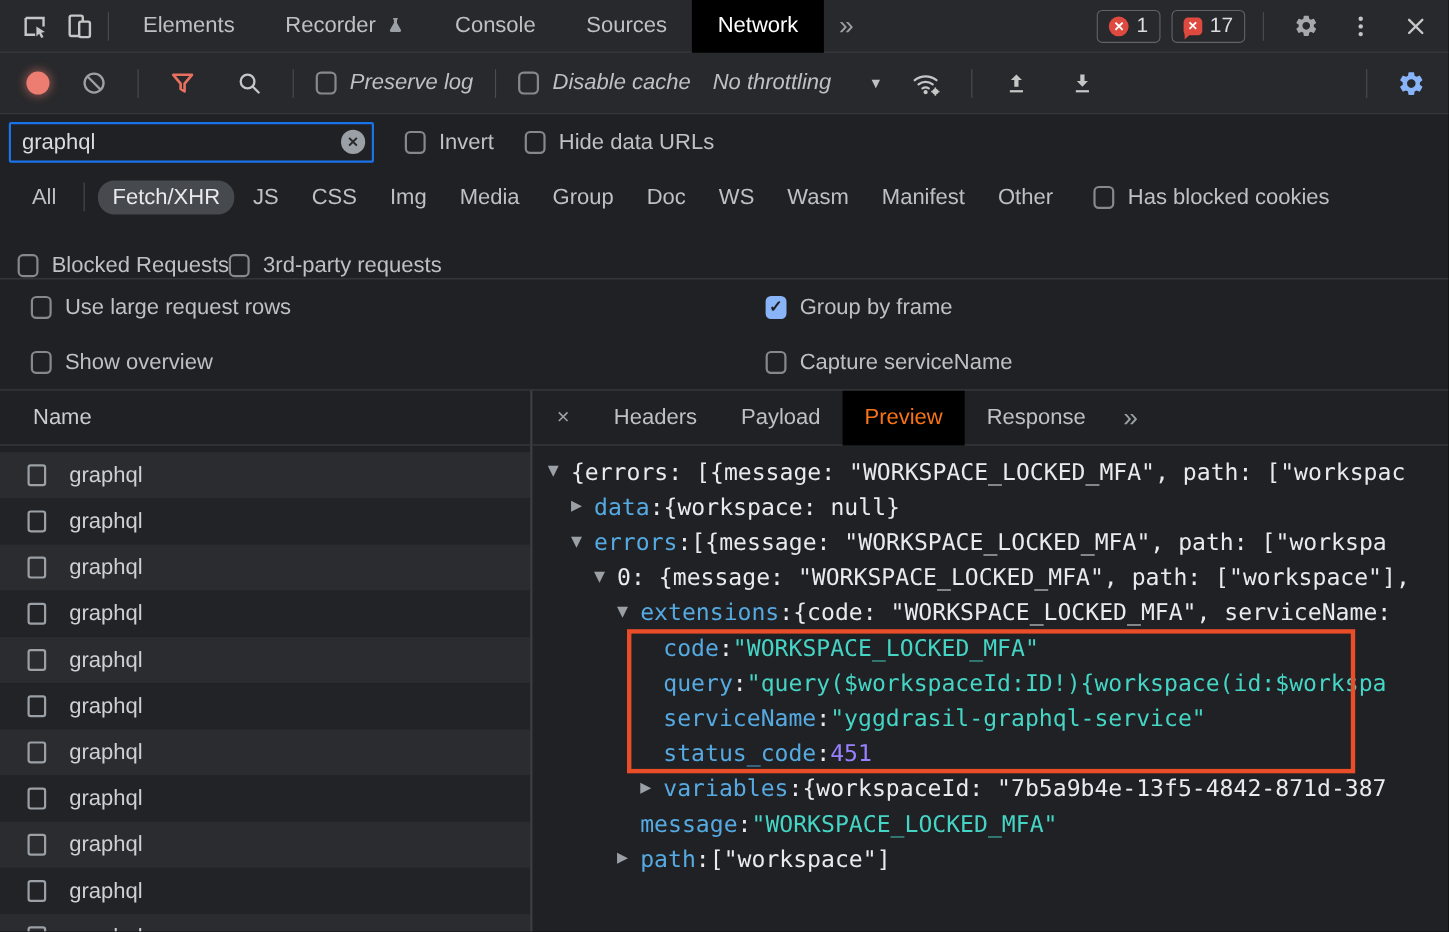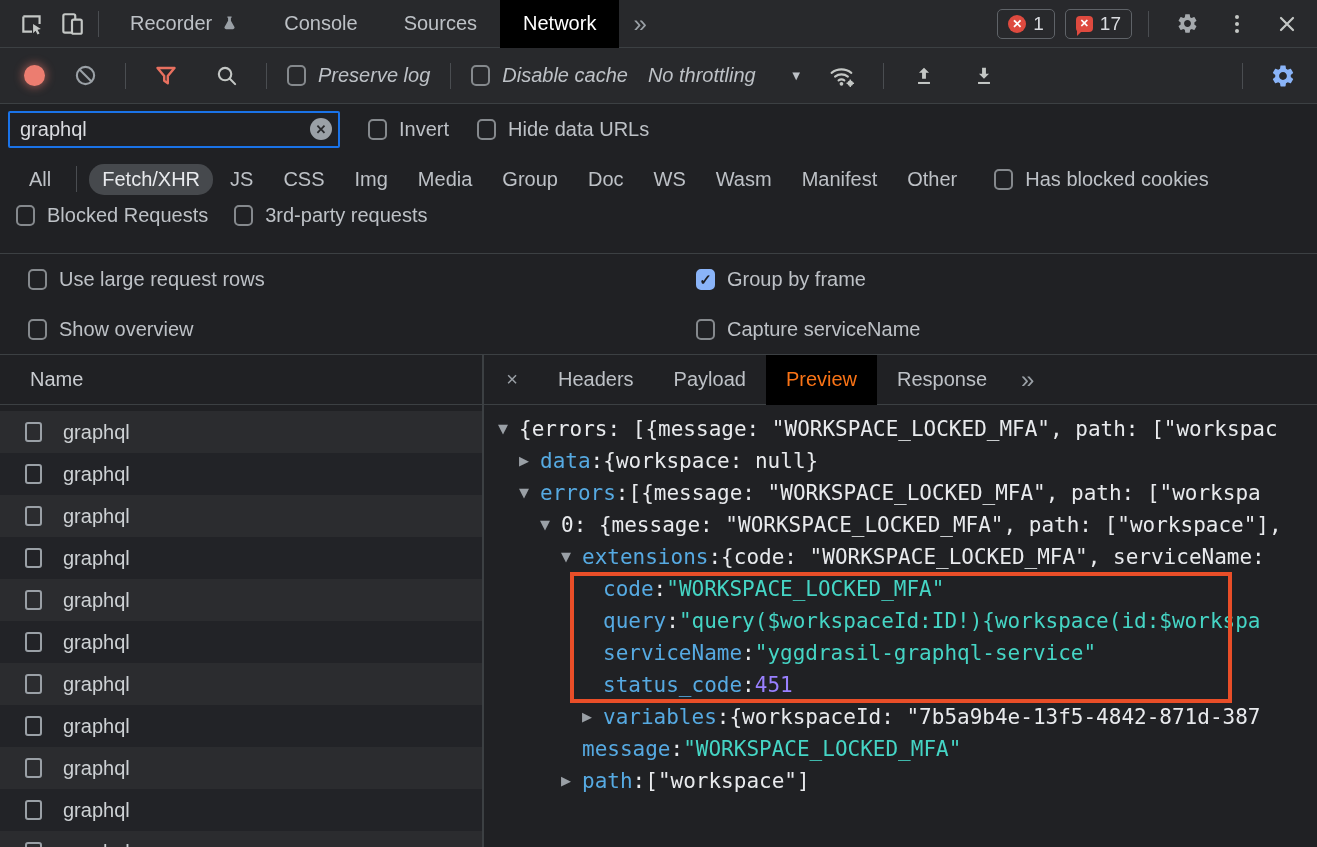--- a/index.html
+++ b/index.html
@@ -79,21 +79,21 @@
     font-size:13px;font-weight:bold;cursor:pointer;}
 
   
   .pills-row{height:50px;display:flex;align-items:center;padding:0 14px 0 16px;gap:4px;}
   .pill{padding:4px 13px;border-radius:15px;color:var(--text);cursor:pointer;white-space:nowrap;}
   .pill.active{background:#46494d;color:var(--text-bright);}
   .pills-row .vsep{margin:0 8px;}
   .pill-cb-group{display:flex;align-items:center;gap:12px;margin-left:20px;cursor:pointer;}
 
   
-  .blocked-row{height:50px;display:flex;align-items:flex-start;gap:26px;padding-left:16px;border-bottom:1px solid var(--border);}
+  .blocked-row{height:50px;display:flex;align-items:flex-end;padding-left:16px;border-bottom:1px solid var(--border);}
 
   
   .options{display:grid;grid-template-columns:668px 1fr;grid-auto-rows:50px;align-items:center;
     padding-left:28px;border-bottom:1px solid var(--border);}
 
   
   .main{display:flex;height:492px;}
   .left-panel{width:484px;flex:0 0 auto;border-right:2px solid var(--border);display:flex;flex-direction:column;overflow:hidden;}
   .panel-header{height:50px;flex:0 0 auto;border-bottom:1px solid var(--border);display:flex;align-items:center;
     padding-left:30px;color:#c9ccd0;background:var(--bg);}
@@ -137,20 +137,23 @@
       </svg>
     </span>
     <span class="icon-btn">
       <svg width="26" height="26" viewBox="0 0 24 24" fill="none" stroke="currentColor" stroke-width="2">
         <rect x="4" y="3" width="11" height="17" rx="1.5"></rect>
         <rect x="12" y="8" width="9" height="13" rx="1.5" fill="#28292c"></rect>
       </svg>
     </span>
     <span class="vsep"></span>
 
+    <div class="main-tab">
+      <span>Elements</span>
+    </div>
     <div class="main-tab">
       <span>Recorder</span>
       <svg width="17" height="17" viewBox="0 0 24 24" fill="currentColor" style="color:#9aa0a6">
         <path d="M9 2h6v2h-1v4.2l4.8 8.4A2.2 2.2 0 0 1 16.9 20H7.1a2.2 2.2 0 0 1-1.9-3.4L10 8.2V4H9z"></path>
       </svg>
     </div>
     <div class="main-tab">
       <span>Console</span>
     </div>
     <div class="main-tab">

